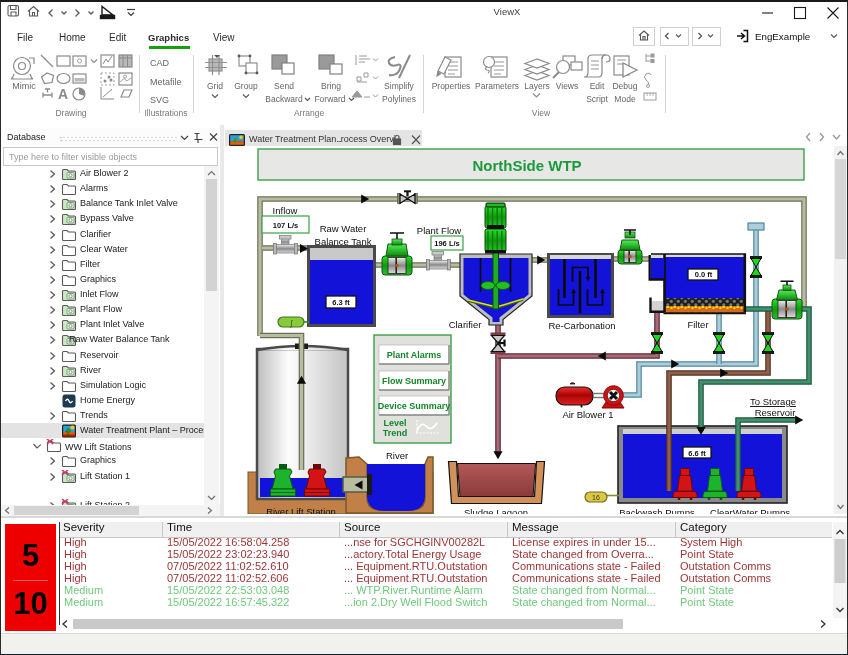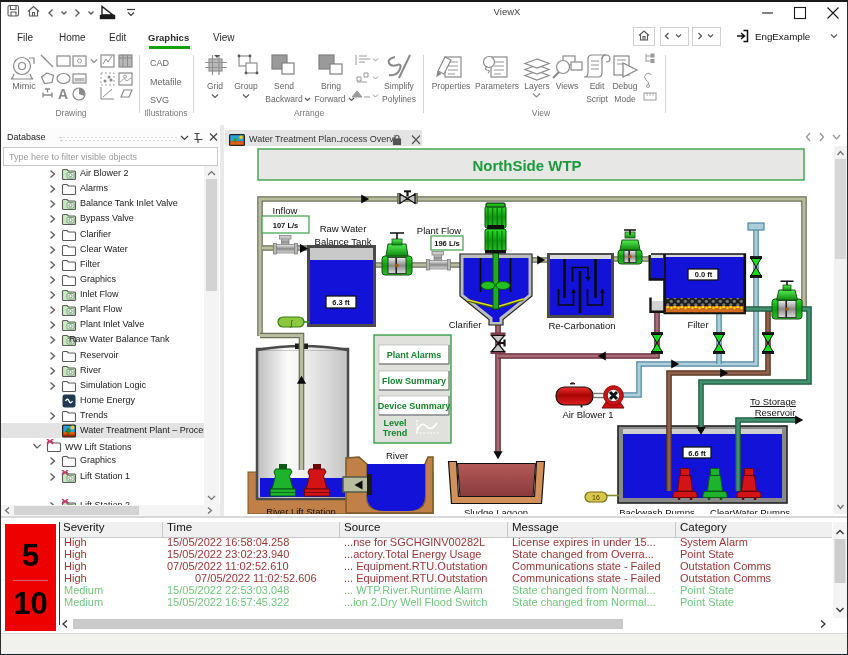--- a/index.html
+++ b/index.html
@@ -829,39 +829,39 @@
         <span class="abs" style="left:102px;top:0;width:1px;height:16px;background:#c8c8c8;"></span>
         <span class="abs" style="left:279px;top:0;width:1px;height:16px;background:#c8c8c8;"></span>
         <span class="abs" style="left:447px;top:0;width:1px;height:16px;background:#c8c8c8;"></span>
         <span class="abs" style="left:615px;top:0;width:1px;height:16px;background:#c8c8c8;"></span>
       </div>
       <div style="color:#9c3434;">
           <span class="abs" style="left:4px;top:13.5px;">High</span>
           <span class="abs" style="left:107px;top:13.5px;">15/05/2022 16:58:04.258</span>
           <span class="abs" style="left:284px;top:13.5px;">...nse for SGCHGINV00282L</span>
           <span class="abs" style="left:452px;top:13.5px;">License expires in under 15...</span>
-          <span class="abs" style="left:620px;top:13.5px;">System Alarm</span>
+          <span class="abs" style="left:620px;top:13.5px;">System High</span>
         </div>
       <div style="color:#9c3434;">
           <span class="abs" style="left:4px;top:25.5px;">High</span>
           <span class="abs" style="left:107px;top:25.5px;">15/05/2022 23:02:23.940</span>
           <span class="abs" style="left:284px;top:25.5px;">...actory.Total Energy Usage</span>
           <span class="abs" style="left:452px;top:25.5px;">State changed from Overra...</span>
           <span class="abs" style="left:620px;top:25.5px;">Point State</span>
         </div>
       <div style="color:#9c3434;">
           <span class="abs" style="left:4px;top:37.5px;">High</span>
           <span class="abs" style="left:107px;top:37.5px;">07/05/2022 11:02:52.610</span>
           <span class="abs" style="left:284px;top:37.5px;">... Equipment.RTU.Outstation</span>
           <span class="abs" style="left:452px;top:37.5px;">Communications state - Failed</span>
           <span class="abs" style="left:620px;top:37.5px;">Outstation Comms</span>
         </div>
       <div style="color:#9c3434;">
           <span class="abs" style="left:4px;top:49.5px;">High</span>
-          <span class="abs" style="left:107px;top:49.5px;margin-left:28px;">07/05/2022 11:02:52.606</span>
+          <span class="abs" style="left:107px;top:49.5px;">07/05/2022 11:02:52.606</span>
           <span class="abs" style="left:284px;top:49.5px;">... Equipment.RTU.Outstation</span>
           <span class="abs" style="left:452px;top:49.5px;">Communications state - Failed</span>
           <span class="abs" style="left:620px;top:49.5px;">Outstation Comms</span>
         </div>
       <div style="color:#6fc97b;">
           <span class="abs" style="left:4px;top:61.5px;">Medium</span>
           <span class="abs" style="left:107px;top:61.5px;">15/05/2022 22:53:03.048</span>
           <span class="abs" style="left:284px;top:61.5px;">... WTP.River.Runtime Alarm</span>
           <span class="abs" style="left:452px;top:61.5px;">State changed from Normal...</span>
           <span class="abs" style="left:620px;top:61.5px;">Point State</span>

